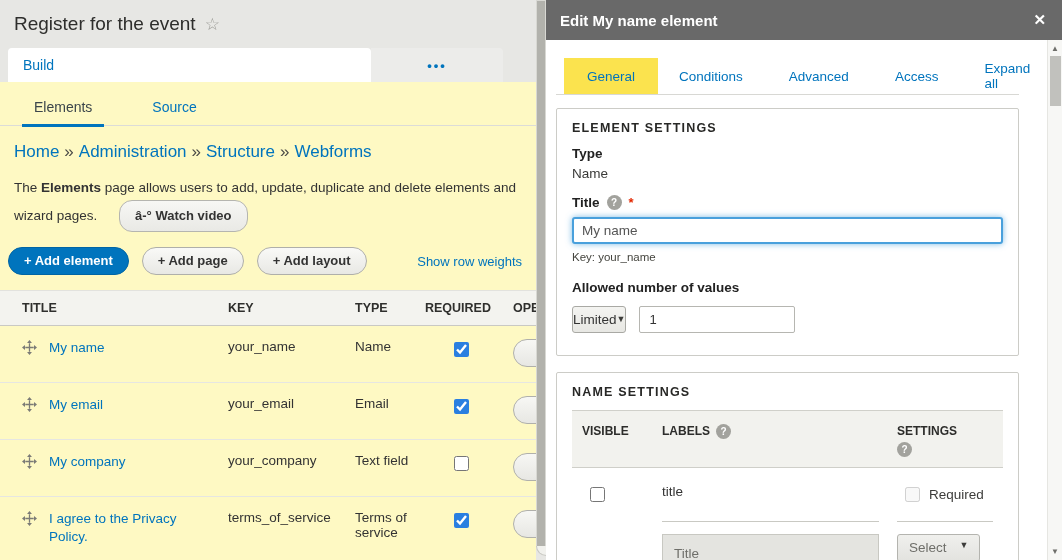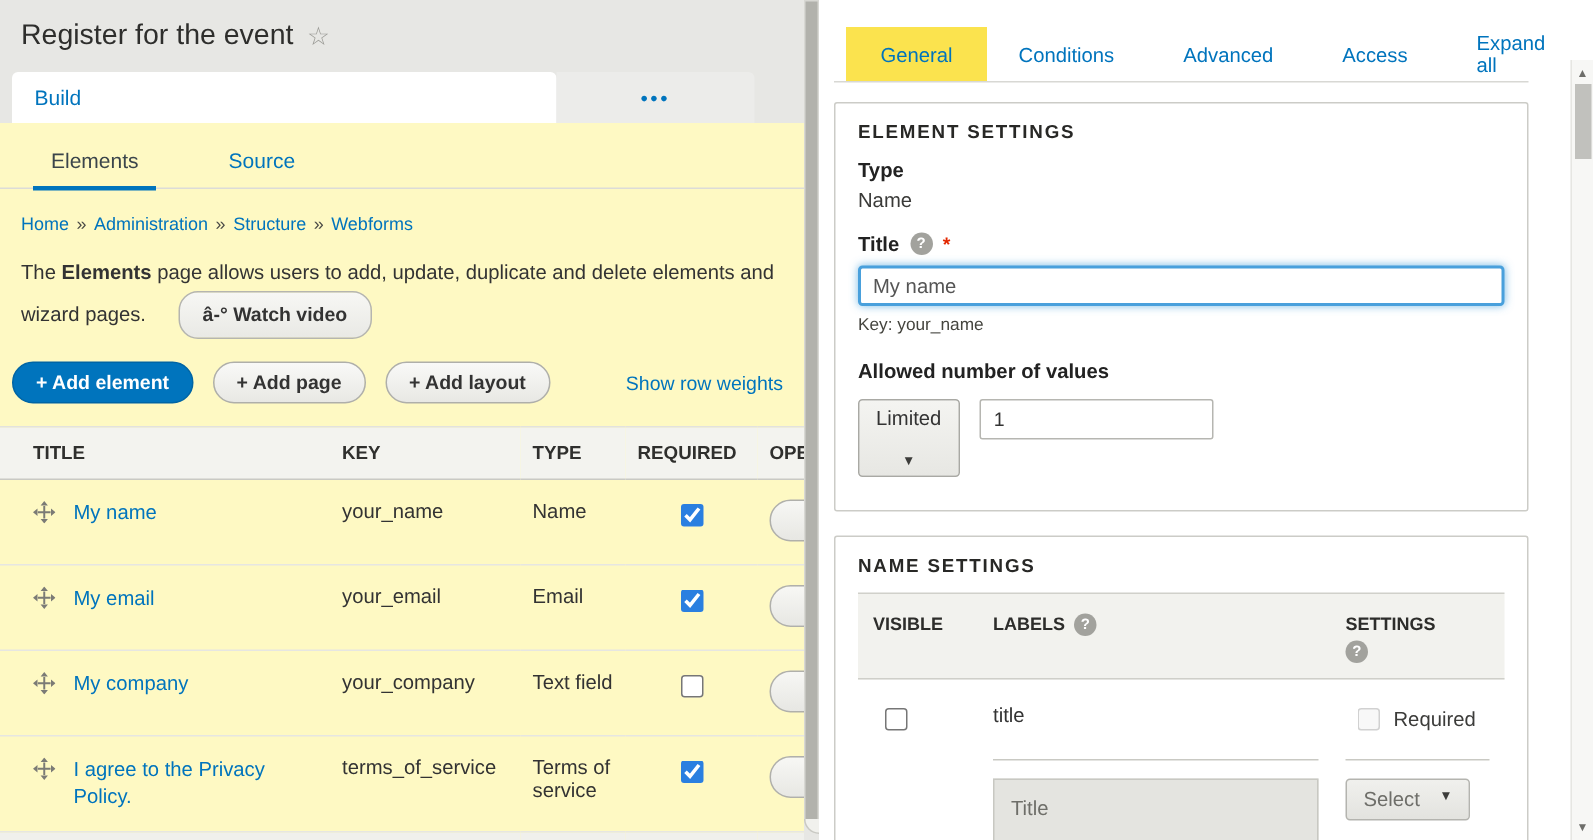--- a/index.html
+++ b/index.html
@@ -22,21 +22,21 @@
     padding-left:15px; color:#0074bd; font-size:14px; cursor:pointer; }
   .more-tab { width:132px; background:#ececea; border-radius:0 4px 0 0; display:flex; align-items:center;
     justify-content:center; color:#0074bd; font-weight:bold; letter-spacing:2px; font-size:13px; cursor:pointer; }
 
   .content { position:absolute; top:82px; left:0; right:0; bottom:0; background:#fef9c3; overflow:hidden; }
   .tabs2 { display:flex; padding:17px 0 0 22px; border-bottom:1px solid #dcdcd8; }
   .tab2 { font-size:14px; padding:0 12px 9px; color:#0074bd; cursor:pointer; }
   .tab2 + .tab2 { margin-left:36px; }
   .tab2.active { color:#3b454b; border-bottom:3px solid #0074bd; margin-bottom:-2px; }
 
-  .breadcrumb { margin:16px 0 0 14px; font-size:12px; color:#3f3f3c; }
+  .breadcrumb { margin:16px 0 0 14px; font-size:17px; color:#3f3f3c; }
   .breadcrumb a { color:#0074bd; }
   .breadcrumb .sep { margin:0 5px; color:#4a4a46; }
 
   .intro { margin:13px 14px 0; font-size:13.5px; line-height:25px; width:516px; color:#333; }
   .btn-video { display:inline-block; padding:2px 15px 3px; border:1px solid #b5b5b0; border-radius:13px;
     background:linear-gradient(#f7f7f4,#e9e9e5); font-weight:bold; font-size:13px; color:#333;
     margin-left:18px; cursor:pointer; }
 
   .actions-row { display:flex; align-items:center; margin:15px 14px 0 8px; }
   .btn { font-weight:bold; font-size:13px; padding:5px 15px 6px; border-radius:14px; cursor:pointer; white-space:nowrap; }
@@ -84,23 +84,23 @@
   .lbl { font-weight:bold; font-size:13.5px; color:#222; margin-top:9px; display:flex; align-items:center; gap:7px; }
   .val { font-size:13.5px; color:#3a3a38; margin-top:5px; }
   .help-ic { display:inline-flex; width:15px; height:15px; border-radius:50%; background:#a2a29d; color:#fff;
     font-size:10px; font-weight:bold; align-items:center; justify-content:center; cursor:pointer; }
   .req-star { color:#e32700; font-weight:bold; font-size:13px; }
   .title-input { margin-top:7px; width:100%; height:27px; border:2px solid #49a0dc; border-radius:3px;
     box-shadow:0 0 6px rgba(70,160,220,.7); font-size:13.5px; color:#555; padding:0 8px;
     font-family:"Liberation Sans", sans-serif; outline:none; }
   .key-note { font-size:11.5px; color:#45453f; margin-top:7px; }
   .allowed-row { display:flex; gap:13px; margin-top:11px; margin-bottom:4px; }
-  .sel-box { display:inline-flex; align-items:center; gap:16px; padding:4px 11px 5px;
+  .sel-box { display:inline-flex; align-items:center; gap:0; padding:4px 0 5px;
     background:linear-gradient(#f4f4f1,#e7e7e3); border:1px solid #a9a9a4; border-radius:3px;
-    font-size:13.5px; color:#333; cursor:pointer;flex-direction:column; }
+    font-size:13.5px; color:#333; cursor:pointer; }
   .sel-caret { font-size:9px; color:#3c3c3a; }
   .limit-input { width:156px; height:27px; border:1px solid #b6b6b1; border-radius:2px; padding:0 9px;
     font-size:13px; color:#333; font-family:"Liberation Sans", sans-serif; }
 
   .ns-table { margin-top:6px; border-top:1px solid #d0d0ca; }
   .ns-grid { display:grid; grid-template-columns:62px 1fr 96px; column-gap:18px; padding:0 10px; }
   .ns-head { background:#f2f2ee; border-bottom:1px solid #cfcfc9; padding-top:13px; padding-bottom:10px;
     font-weight:bold; font-size:12px; color:#2d2d2b; }
   .ns-head .hcell { display:flex; align-items:flex-start; gap:6px; }
   .ns-head .hcell.stack { flex-direction:column; gap:4px; }
@@ -239,20 +239,24 @@
         </tr>
       </tbody>
     </table>
   </div>
 </div>
 
 <div class="dialog">
   <div class="resize-strip"></div>
   <div class="frame-corner"></div>
   <div class="dialog-main">
+    <div class="titlebar">
+      <span>Edit My name element</span>
+      <span class="close-x">✕</span>
+    </div>
 
     <div class="dialog-body">
       <div class="dtabs">
         <div class="dtab active">General</div>
         <div class="dtab">Conditions</div>
         <div class="dtab">Advanced</div>
         <div class="dtab">Access</div>
         <a href="#" class="expand-all">Expand all</a>
       </div>
 

